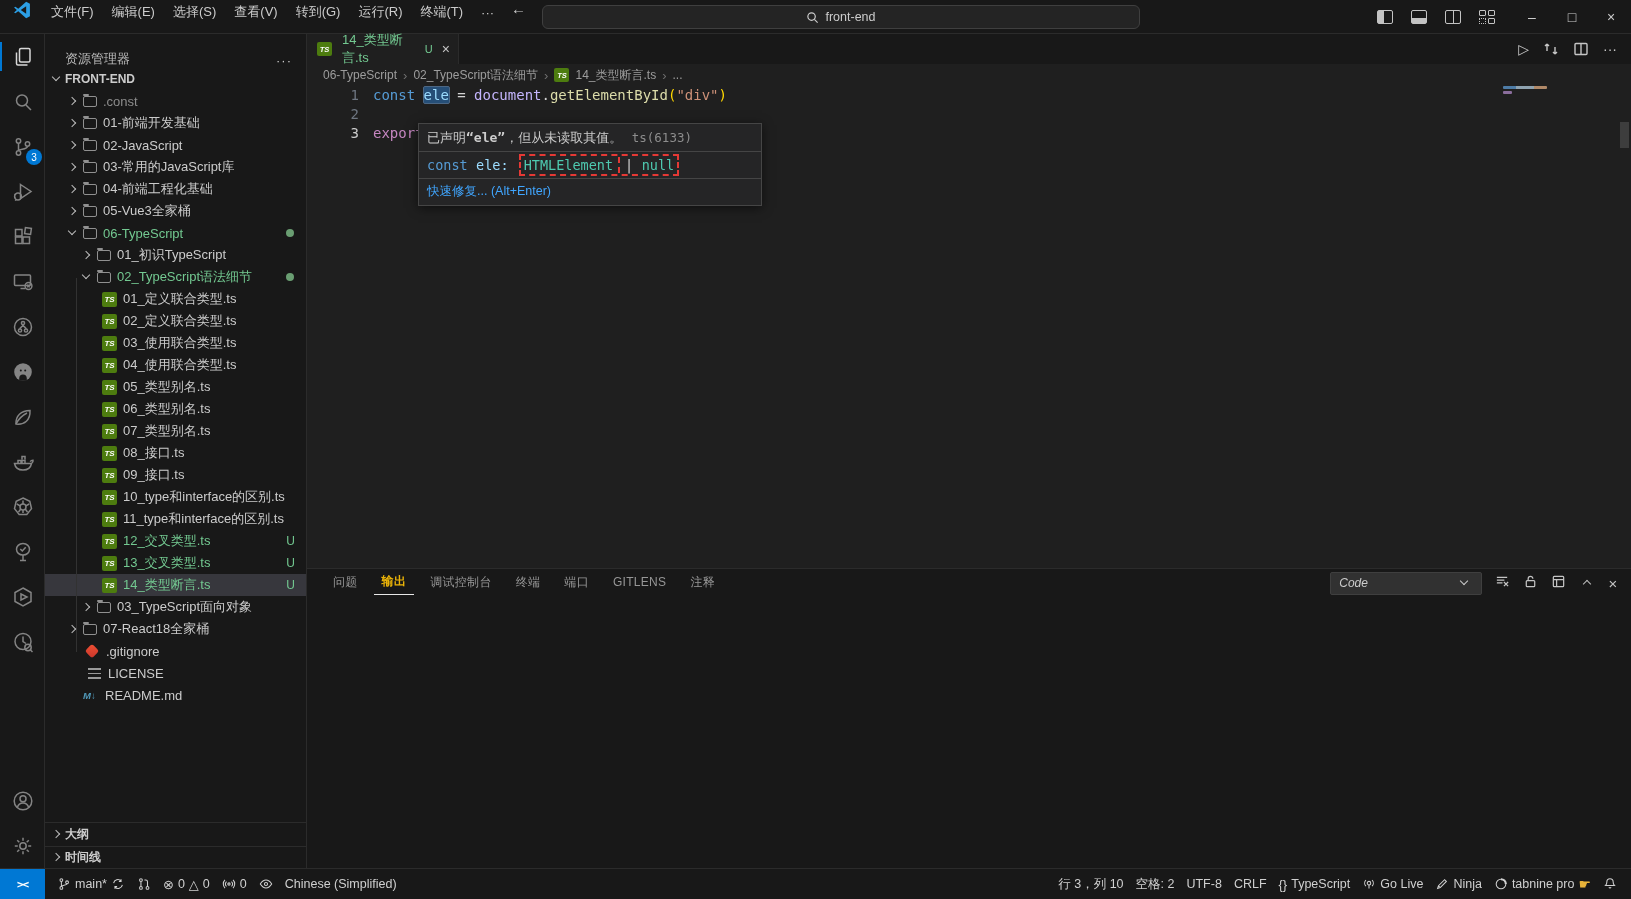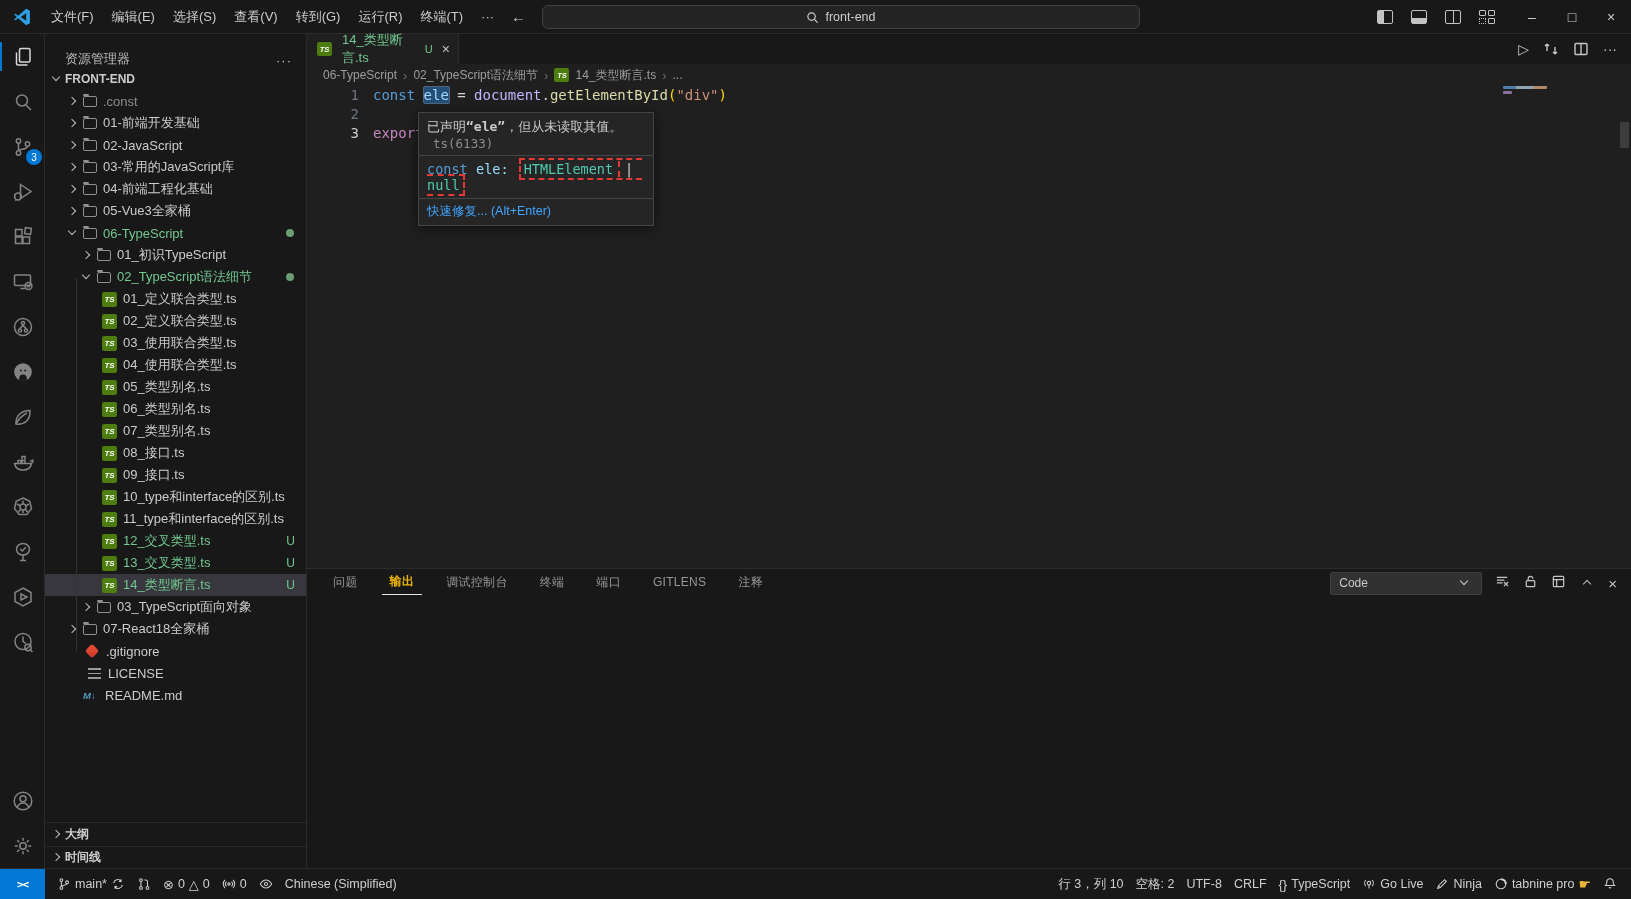--- a/index.html
+++ b/index.html
@@ -3,21 +3,21 @@
 <meta charset="utf-8">
 <style>
   * { margin:0; padding:0; box-sizing:border-box; }
   html,body { width:1631px; height:899px; overflow:hidden; background:#1f1f1f;
     font-family:"Liberation Sans","DejaVu Sans",sans-serif; color:#cccccc; }
   #app { position:relative; width:1631px; height:899px; background:#1f1f1f; }
   .abs { position:absolute; }
 
   
   .titlebar { left:0; top:0; width:1631px; height:34px; background:#181818;
-    border-bottom:1px solid #2b2b2b; display:flex; align-items:center; }
+    border-bottom:1px solid #2b2b2b; display:flex; align-items:flex-start; }
   .vslogo { width:20px; height:20px; margin:0 10px 0 12px; }
   .menu { padding:0 9px; height:24px; display:flex; align-items:center; font-size:13px;
     color:#cccccc; border-radius:5px; white-space:nowrap; }
   .navarrow { font-size:15px; padding:0 8px; color:#cccccc; }
   .navarrow.dim { color:#6a6a6a; }
   .searchbox { position:absolute; left:542px; top:5px; width:598px; height:24px;
     background:#242424; border:1px solid #3f3f3f; border-radius:6px; display:flex;
     align-items:center; justify-content:center; gap:6px; font-size:12.5px; color:#cccccc; }
   .winctl { position:absolute; top:0; height:34px; display:flex; align-items:center;
     justify-content:center; color:#cccccc; }
@@ -105,39 +105,39 @@
   .s { color:#ce9178; } .p { color:#ffd700; } .k2 { color:#c586c0; } .t { color:#4ec9b0; }
   .w { color:#d4d4d4; }
   .hl { background:#264f78; outline:1px solid rgba(130,190,255,.45); border-radius:1px; }
   .minimap { position:absolute; left:1196px; top:52px; width:60px; }
   .minimap i { display:block; height:2.5px; margin-bottom:2.5px; border-radius:1px; }
   .mm1 { width:44px; background:linear-gradient(90deg,#4e7ca6 0 30%,#8fa3b0 30% 70%,#b08968 70% 100%); }
   .mm2 { width:9px; background:#8a6d9c; }
   .vscroll { position:absolute; right:2px; top:88px; width:9px; height:26px; background:#4e4e4e; opacity:.65; }
 
   
-  .hover { position:absolute; left:111px; top:78px; width:236px; background:#252526;
+  .hover { position:absolute; left:111px; top:89px; width:344px; background:#252526;
     border:1px solid #454545; box-shadow:0 2px 10px rgba(0,0,0,.55); z-index:5; }
   .hrow1 { padding:5px 8px 4px; font-size:13px; color:#cccccc; }
   .hrow1 .code6133 { color:#8d8d8d; font-family:"DejaVu Sans Mono",monospace; font-size:12.5px; margin-left:6px; }
   .hrow1 b { font-family:"DejaVu Sans Mono",monospace; }
   .hrow2 { border-top:1px solid #454545; border-bottom:1px solid #454545; padding:5px 8px;
     font-family:"DejaVu Sans Mono","Liberation Mono",monospace; font-size:13.5px; }
   .sigbox { border:2px dashed #e53935; padding:1px 3px; margin-left:2px; }
   .sigbox .divider { border-right:2px dashed #e53935; padding-right:5px; margin-right:5px; }
   .hrow3 { padding:4px 8px 5px; font-size:12.5px; color:#40a6ff; }
 
   
   .panel { left:307px; top:568px; width:1324px; height:300px; background:#181818;
     border-top:1px solid #2b2b2b; }
-  .ptabs { height:26px; display:flex; align-items:center; padding-left:18px; gap:16px; }
+  .ptabs { height:26px; display:flex; align-items:center; padding-left:18px; gap:8px; }
   .ptab { padding:0 8px; height:26px; display:flex; align-items:center; font-size:12px;
     color:#969696; letter-spacing:.3px; white-space:nowrap; }
   .ptab.active { color:#eab308; font-weight:bold; border-bottom:1.5px solid #e7e7e7; }
-  .pright { position:absolute; right:14px; top:1px; height:26px; display:flex; align-items:center; gap:13px; }
+  .pright { position:absolute; right:14px; top:1px; height:26px; display:flex; align-items:center; gap:13px;font-style:italic; }
   .pselect { width:152px; height:23px; background:#313131; border:1px solid #3f3f3f; border-radius:2px;
     display:flex; align-items:center; padding:0 8px; font-size:12px; color:#cccccc; }
   .pselect .chev { margin-left:auto; }
   .pselect .chev::before { border-color:#cccccc; }
   .picon svg { width:15px; height:15px; stroke:#c5c5c5; fill:none; stroke-width:1.3; }
   .px { color:#c5c5c5; font-size:15px; }
 
   
   .statusbar { left:0; top:868px; width:1631px; height:31px; background:#181818;
     border-top:1px solid #2b2b2b; display:flex; align-items:center; font-size:12.5px; color:#d0d0d0; }

